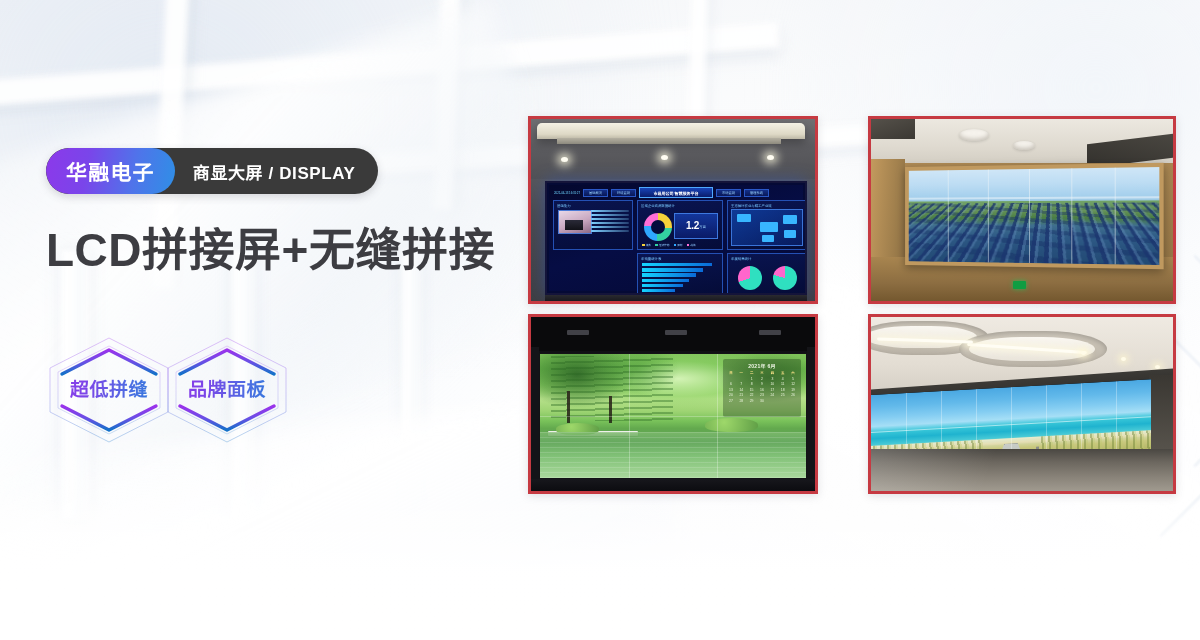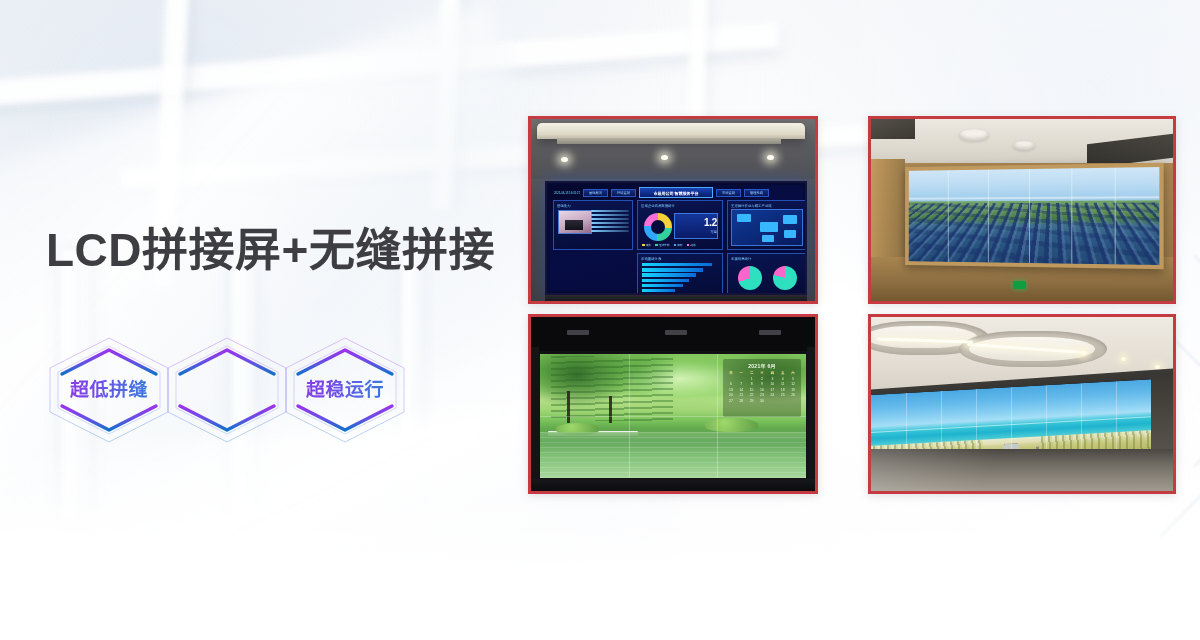--- a/index.html
+++ b/index.html
@@ -210,21 +210,21 @@
   .txt-lines i { display:block; height:1.6px; margin-bottom:2.4px; border-radius:1px;
                  background:linear-gradient(90deg,#7fd0ff,rgba(127,208,255,.25)); }
   .donut { position:absolute; border-radius:50%; }
   .donut-a { left:6px; top:12px; width:28px; height:28px;
              background:conic-gradient(#f5d23a 0deg 95deg,#33d0a0 95deg 185deg,#2fa8ff 185deg 275deg,#ff6fd8 275deg 360deg); }
   .donut-a:after { content:""; position:absolute; inset:7px; border-radius:50%; background:#050c3c; }
   .donut-b { left:5px; top:9px; width:26px; height:26px;
              background:conic-gradient(#ffd23a 0deg 70deg,#2fe0c0 70deg 150deg,#2f8cff 150deg 235deg,#b06fff 235deg 300deg,#ff5f9e 300deg 360deg); }
   .donut-b:after { content:""; position:absolute; inset:6.5px; border-radius:50%; background:#050c3c; }
   .kpi { position:absolute; background:linear-gradient(180deg,rgba(24,70,190,.7),rgba(12,32,120,.7));
-         border:.5px solid #3d78e0; display:flex; flex-direction:column; align-items:flex-end; justify-content:center; }
+         border:.5px solid #3d78e0; display:flex; flex-direction:row; align-items:center; justify-content:center; }
   .kpi .num { font-size:10px; font-weight:700; color:#ffffff; letter-spacing:-.3px; line-height:1; }
   .kpi .unit { font-size:3.4px; color:#9fd8ff; margin-top:1.5px; }
   .kpi-1 { right:4px; top:12px; width:44px; height:26px; }
   .kpi-2 { left:40px; top:11px; width:40px; height:24px; }
   .legend { position:absolute; left:4px; bottom:2px; right:4px; display:flex; flex-wrap:wrap; gap:1.5px 4px; }
   .legend span { display:flex; align-items:center; font-size:2.7px; color:#8fc8ff; }
   .legend span:before { content:""; width:2.5px; height:2.5px; margin-right:1.2px; background:#f5d23a; }
   .legend span:nth-child(2):before { background:#33d0a0; }
   .legend span:nth-child(3):before { background:#2fa8ff; }
   .legend span:nth-child(4):before { background:#ff6fd8; }
@@ -394,20 +394,24 @@
     <div class="plane plane-3"></div>
 
     <div class="facet facet-1"></div>
     <div class="facet facet-2"></div>
 
     <div class="bg-bottom"></div>
   </div>
 
   <div class="content">
 
+    <div class="brand-pill">
+      <div class="brand-chip">华融电子</div>
+      <div class="brand-tag">商显大屏 / DISPLAY</div>
+    </div>
 
     <div class="headline">LCD拼接屏+无缝拼接</div>
 
     <div class="features">
 
       <div class="feature">
         <svg viewBox="0 0 126 112">
           <defs>
             <linearGradient id="hxA" x1="0" y1="0" x2="0" y2="1">
               <stop offset="0%" stop-color="#9b33ec"></stop>
@@ -423,31 +427,23 @@
         <div class="feature-label">超低拼缝</div>
       </div>
 
       <div class="feature">
         <svg viewBox="0 0 126 112">
           <polygon points="63,4 122,34 122,78 63,108 4,78 4,34" fill="none" stroke="url(#hxA)" stroke-width="1" opacity=".30"></polygon>
           <polygon points="63,12 114,38 114,74 63,100 12,74 12,38" fill="none" stroke="url(#hxA)" stroke-width="1" opacity=".22"></polygon>
           <polyline points="16,40 63,16 110,40" fill="none" stroke="url(#hxA)" stroke-width="3.4" stroke-linecap="round" stroke-linejoin="round"></polyline>
           <polyline points="16,72 63,96 110,72" fill="none" stroke="url(#hxA)" stroke-width="3.4" stroke-linecap="round" stroke-linejoin="round"></polyline>
         </svg>
+        <div class="feature-label">品牌面板</div>
       </div>
 
-      <div class="feature">
-        <svg viewBox="0 0 126 112">
-          <polygon points="63,4 122,34 122,78 63,108 4,78 4,34" fill="none" stroke="url(#hxA)" stroke-width="1" opacity=".30"></polygon>
-          <polygon points="63,12 114,38 114,74 63,100 12,74 12,38" fill="none" stroke="url(#hxA)" stroke-width="1" opacity=".22"></polygon>
-          <polyline points="16,40 63,16 110,40" fill="none" stroke="url(#hxA)" stroke-width="3.4" stroke-linecap="round" stroke-linejoin="round"></polyline>
-          <polyline points="16,72 63,96 110,72" fill="none" stroke="url(#hxA)" stroke-width="3.4" stroke-linecap="round" stroke-linejoin="round"></polyline>
-        </svg>
-        <div class="feature-label">超稳运行</div>
-      </div>
 
 
     </div>
   </div>
 
   <div class="gallery">
 
     <div class="photo photo-dashboard">
       <div class="scene">
         <div class="dash-ceiling">

